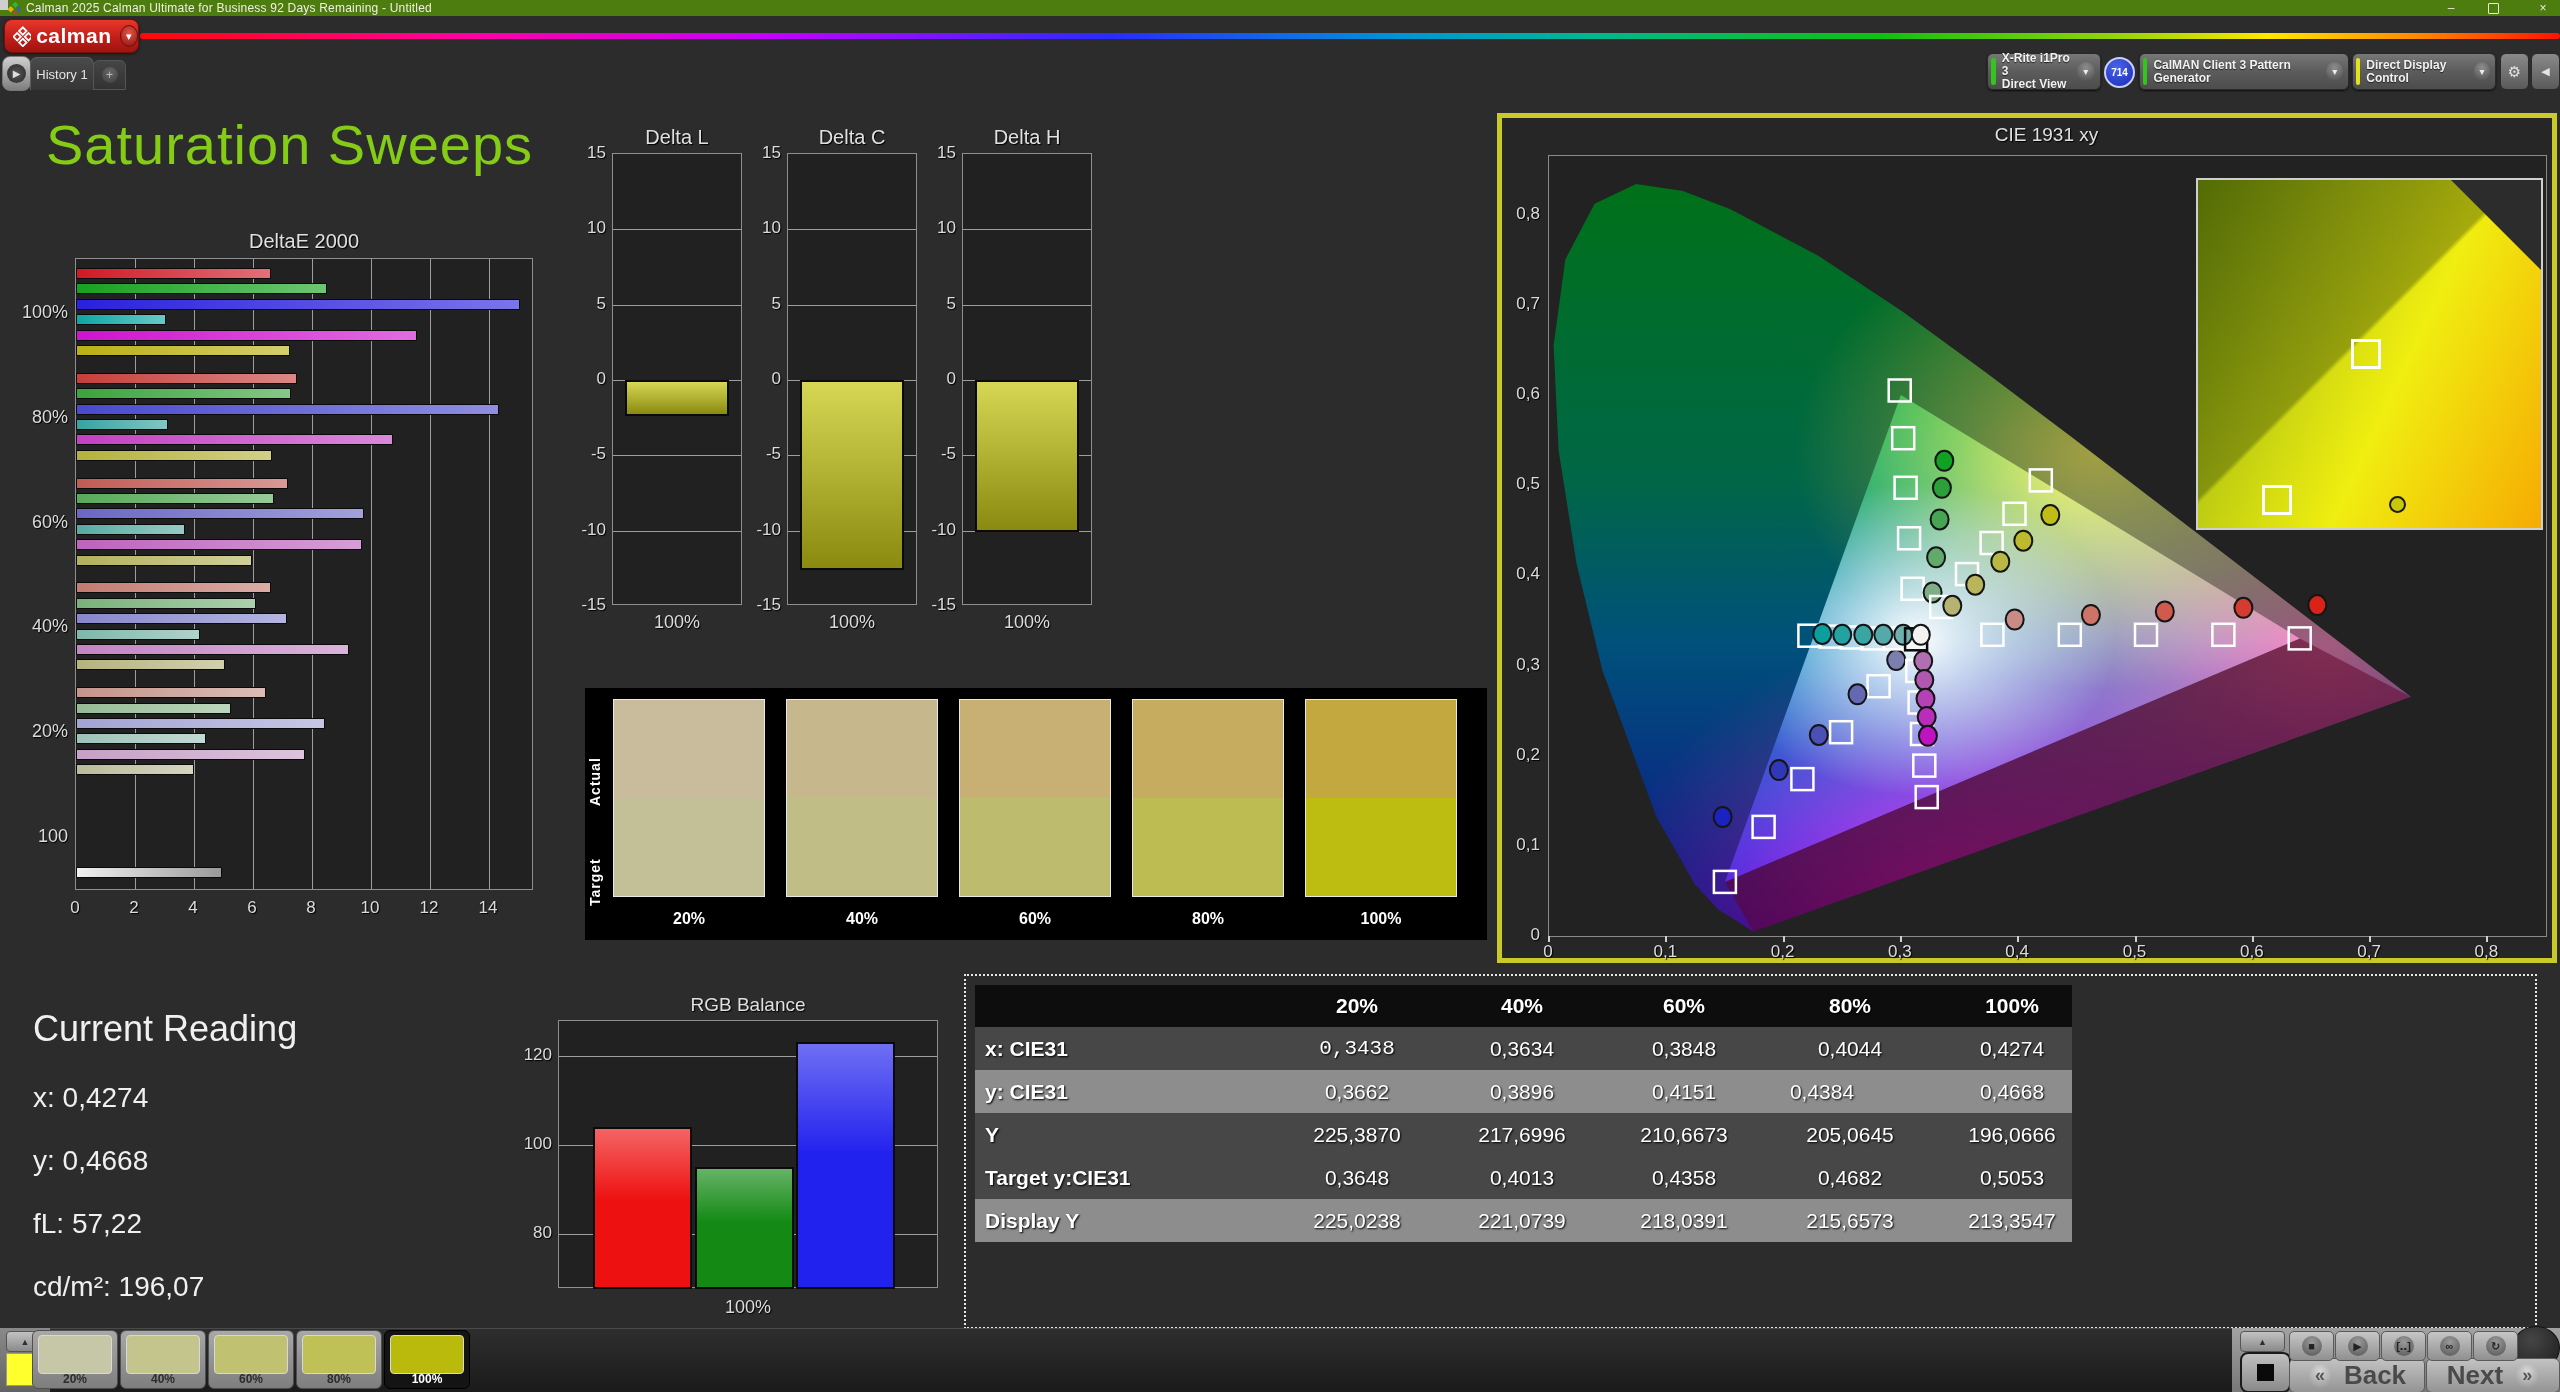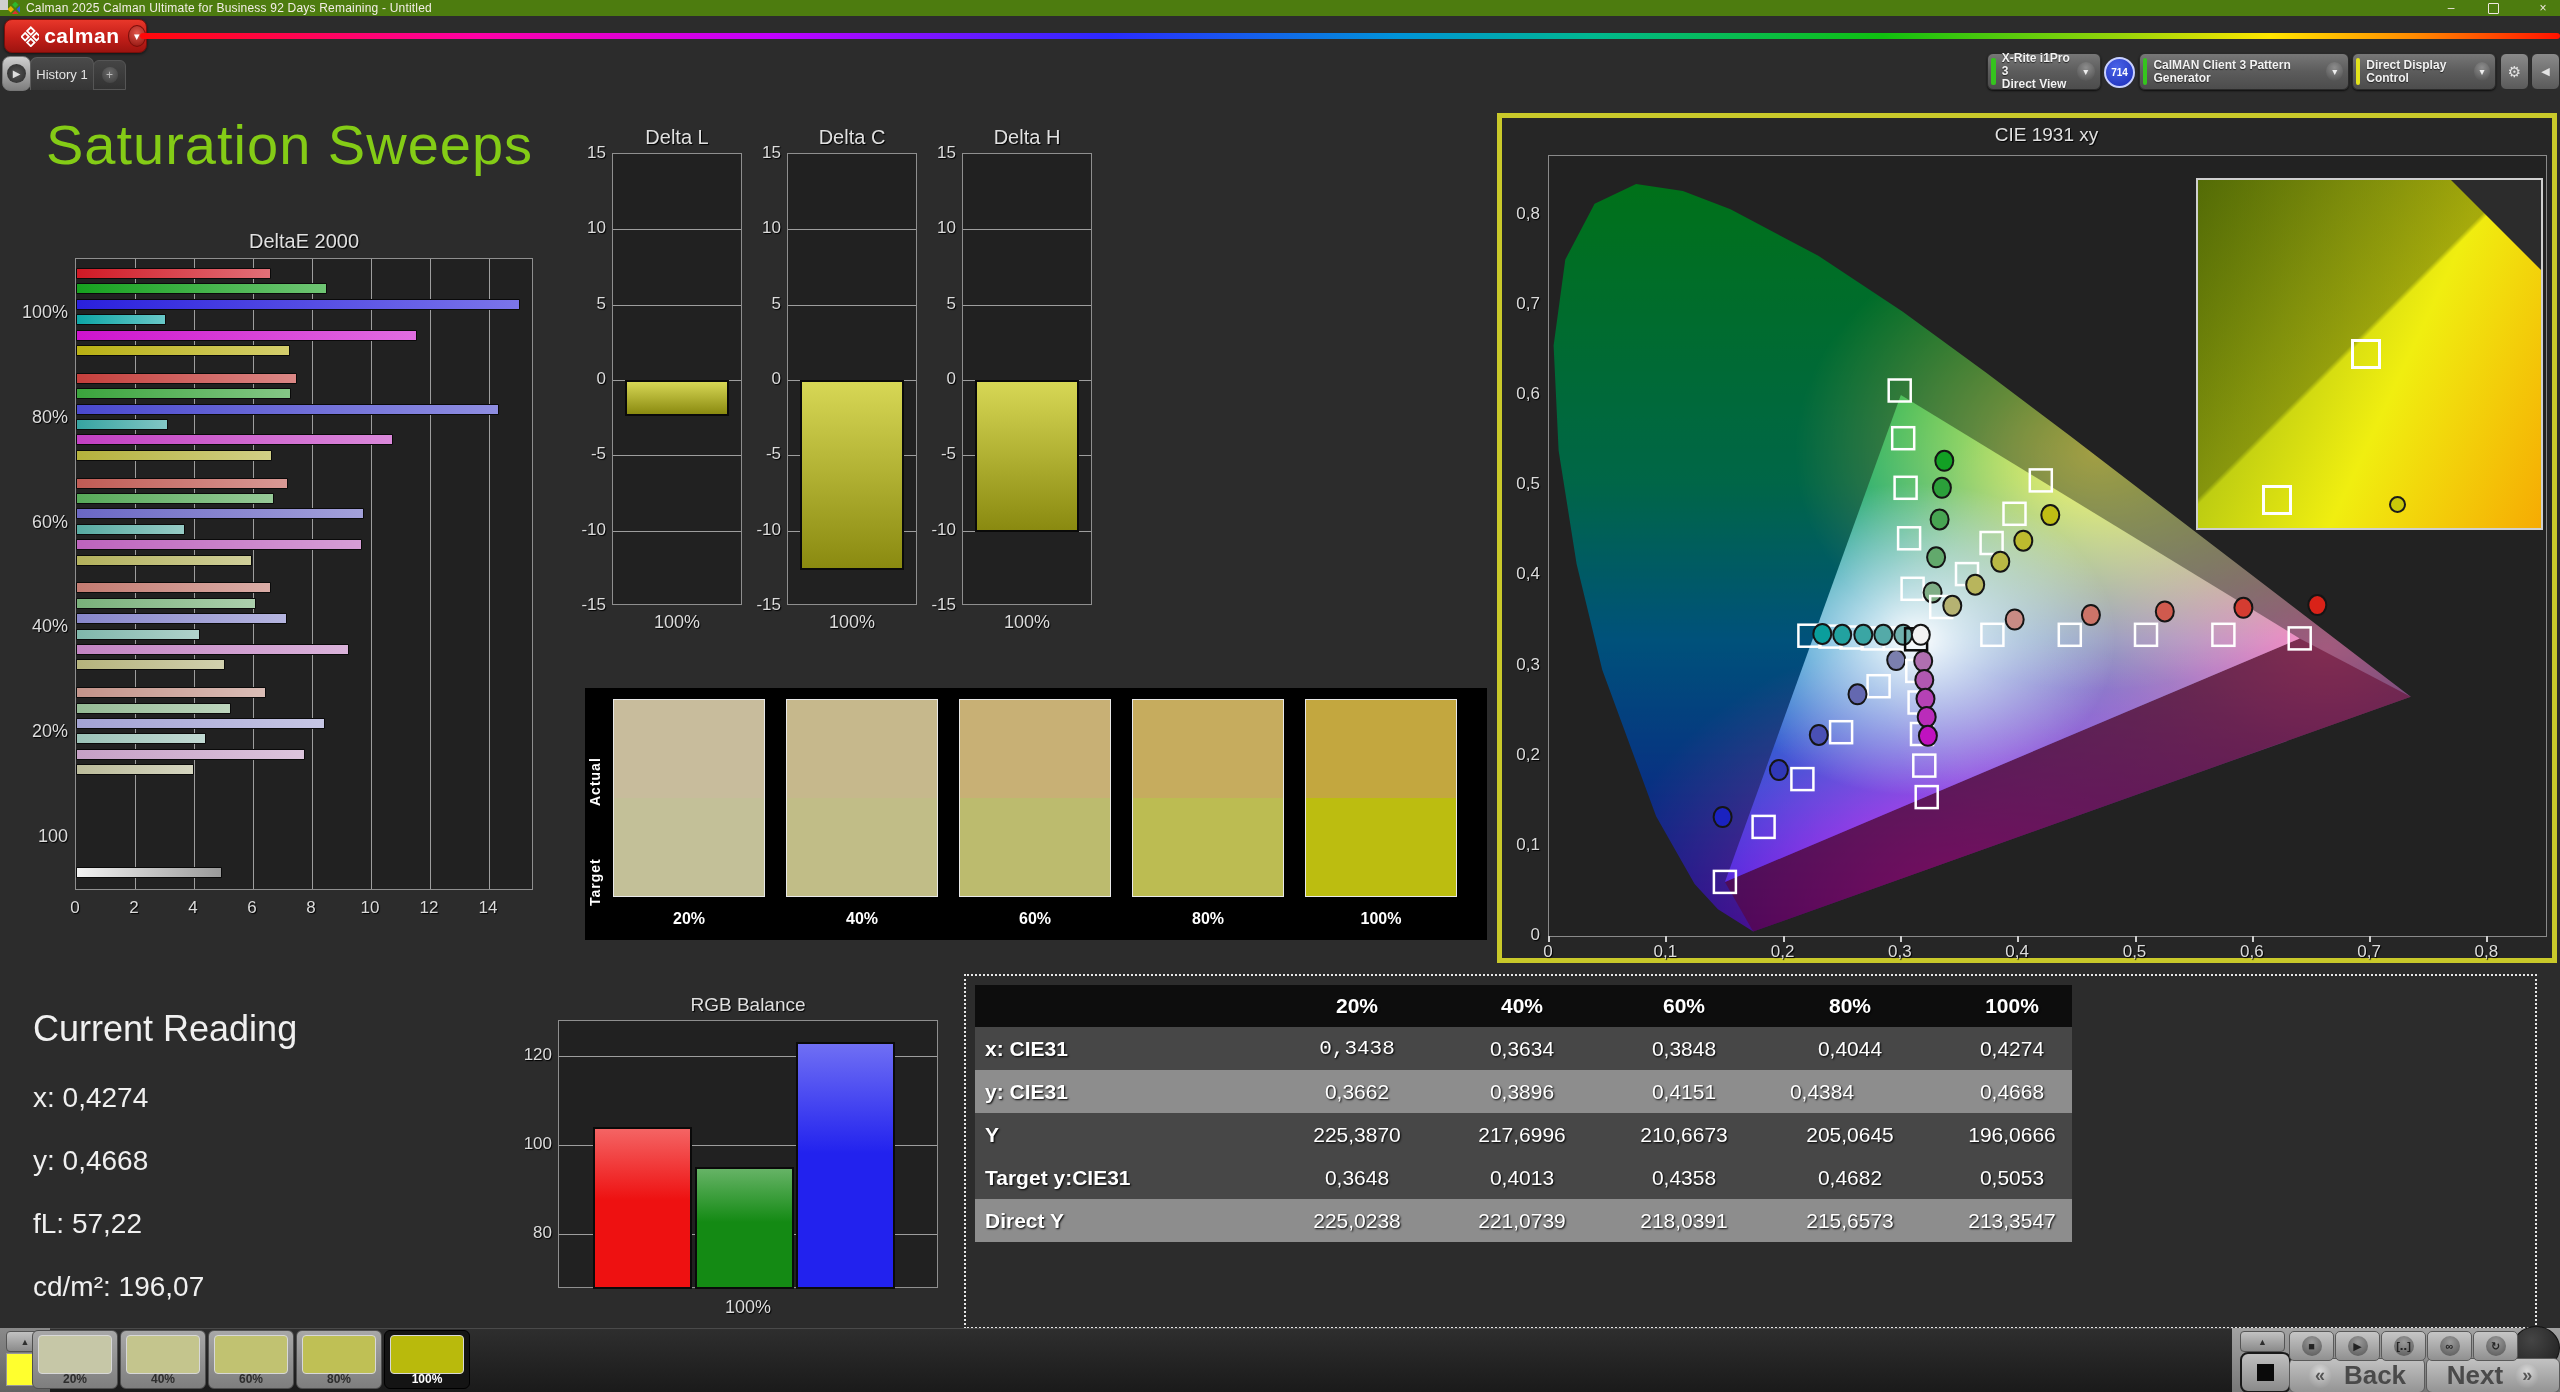--- a/index.html
+++ b/index.html
@@ -9,21 +9,21 @@
   
   #titlebar{left:0;top:0;width:2560px;height:16px;background:#4d7c0f;display:flex;align-items:center;}
   #titlebar .ttl{font-size:12px;color:#f3ede6;margin-left:26px;letter-spacing:.2px;}
   #winbtns{position:absolute;right:8px;top:0;height:16px;display:flex;gap:28px;align-items:center;color:#f0e8e0;font-size:12px;}
   #winbtns .wb{width:18px;text-align:center;cursor:default;line-height:14px;}
   #restore-box{width:9px;height:9px;border:1.4px solid #f0e8e0;border-radius:1px;margin-top:1px;}
   #applogo{position:absolute;left:8px;top:2px;width:12px;height:12px;}
   
   #calman-btn{left:4px;top:19px;width:133px;height:32px;border-radius:8px;
      background:linear-gradient(180deg,#e8372a 0%,#c21e18 55%,#9e1410 100%);
-     border:1px solid #7a0e0a;display:flex;align-items:center;box-shadow:0 1px 3px rgba(0,0,0,.6);padding-left:8px;}
+     border:1px solid #7a0e0a;display:flex;align-items:center;box-shadow:0 1px 3px rgba(0,0,0,.6);}
   #calman-btn .logo{margin-left:8px;}
   #calman-btn .word{color:#fff;font-size:21px;font-weight:bold;letter-spacing:.5px;margin-left:5px;}
   #calman-btn .dd{margin-left:8px;width:20px;height:20px;border-radius:50%;
      background:radial-gradient(circle at 50% 35%,#e0554a,#8e120d);display:flex;align-items:center;justify-content:center;
      color:#fff;font-size:11px;border:1px solid #7a0e0a;}
   #rainbow{left:140px;top:33px;width:2420px;height:6px;border-radius:3px;
      background:linear-gradient(90deg,#ff0808 0%,#ff00a6 14%,#c400ff 26%,#2a2aff 40%,#0094d8 52%,#00b890 60%,#10c010 72%,#9ad409 82%,#ffe600 88%,#ff8a00 94%,#ff1200 100%);}
   
   #tab-play{left:2px;top:56px;width:27px;height:33px;border-radius:8px;border:1px solid #777;
      background:linear-gradient(180deg,#cfcfcf,#7e7e7e);display:flex;align-items:center;justify-content:center;}
@@ -524,21 +524,21 @@
       </div>
       <div class="trow" style="background: rgb(71, 71, 71);">
         <div class="rlab">Target y:CIE31</div>
         <div class="cval" style="left: 307px;">0,3648</div>
         <div class="cval" style="left: 472px;">0,4013</div>
         <div class="cval" style="left: 634px;">0,4358</div>
         <div class="cval" style="left: 800px;">0,4682</div>
         <div class="cval" style="left: 962px;">0,5053</div>
       </div>
       <div class="trow" style="background: rgb(141, 141, 141);">
-        <div class="rlab">Direct Y</div>
+        <div class="rlab">Display Y</div>
         <div class="cval" style="left: 307px;">225,0238</div>
         <div class="cval" style="left: 472px;">221,0739</div>
         <div class="cval" style="left: 634px;">218,0391</div>
         <div class="cval" style="left: 800px;">215,6573</div>
         <div class="cval" style="left: 962px;">213,3547</div>
       </div>
     </div>
 
   <div id="bottombar" class="abs"></div>
   <div id="blpanel" class="abs"></div>

